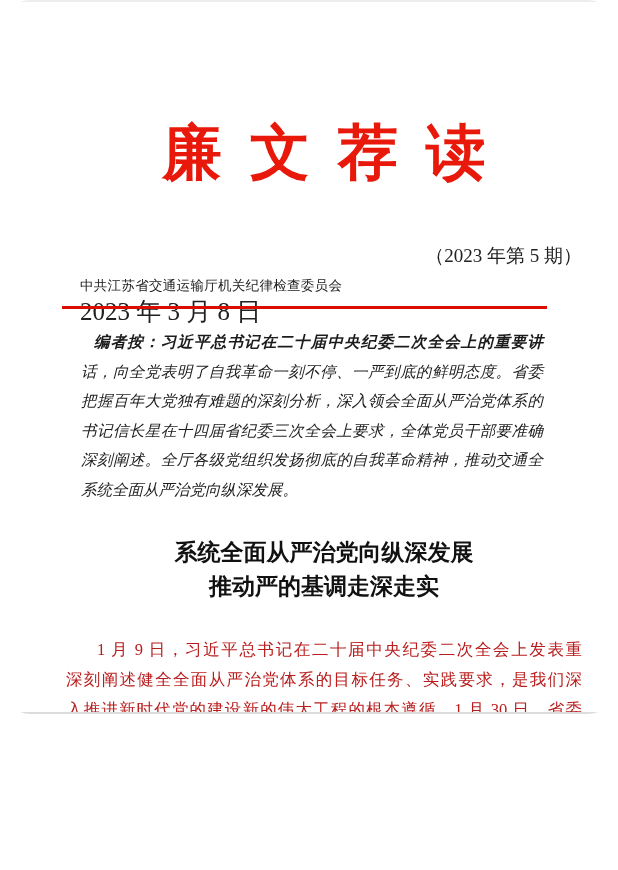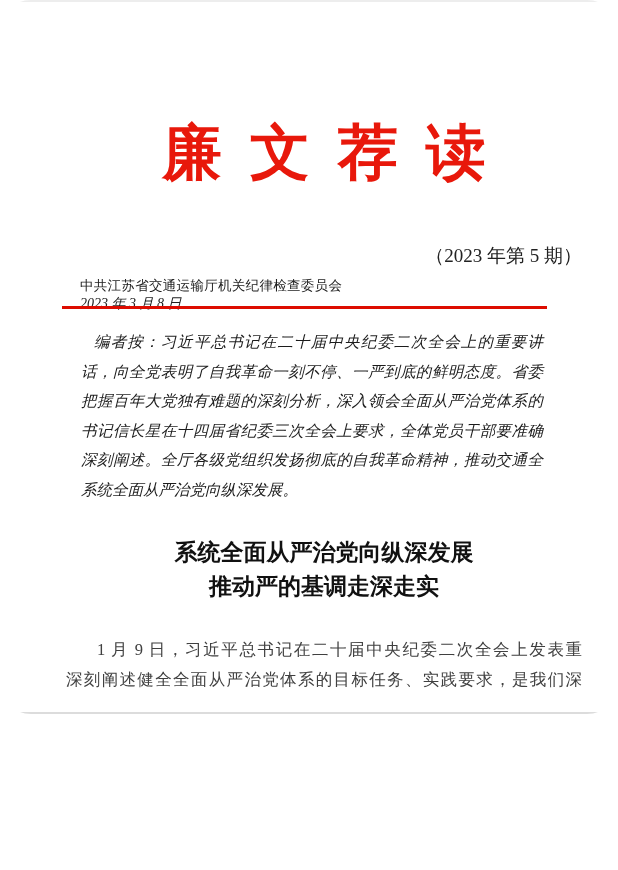--- a/index.html
+++ b/index.html
@@ -53,21 +53,21 @@
 
   .masthead {
     position: absolute;
     left: 80px; top: 277px; width: 450px;
     display: flex;
     justify-content: space-between;
     align-items: baseline;
     flex-direction: column;
   }
   .masthead .org  { font-size: 13.5px; letter-spacing: 0.3px; }
-  .masthead .date { font-size: 14px; font-style: italic; }
+  .masthead .date { font-size: 25px; }
 
   .red-rule {
     position: absolute;
     left: 62px; top: 306px;
     width: 485px; height: 3px;
     background: var(--rule-red);
   }
 
   .jline {
     text-align: justify;
@@ -76,21 +76,21 @@
   .jline.last { text-align-last: left; }
 
   .editor-note {
     position: absolute;
     left: 81px; top: 327px; width: 462px;
     font-size: 15.5px;
     line-height: 29.5px;
     font-style: italic; 
     color: #1c1c1c;
   }
-  .editor-note .jline.first { text-indent: 13px; }
+  .editor-note .jline.first { text-indent: 13px; font-weight: bold; }
 
   .heading {
     position: absolute;
     left: 66px; top: 536px; width: 516px;
     font-size: 23px;
     font-weight: bold;
     line-height: 34px;
     color: #111;
   }
   .heading .jline,
@@ -98,21 +98,21 @@
     text-align: center;
     text-align-last: center;
     text-indent: 0;
   }
 
   .body-para {
     position: absolute;
     left: 66px; top: 635px; width: 516px;
     font-size: 16.5px;
     line-height: 29.8px;
-    color: #404040;
+    color: #b91c1c;
   }
   .body-para .jline.first { text-indent: 31px; }
   .body-para .jline.last { text-align-last: justify; }
 
   .page-num {
     position: absolute;
     left: 0; top: 806px; width: 618px;
     text-align: center;
     font-size: 14px;
     letter-spacing: 2px;
@@ -145,17 +145,18 @@
     </div>
 
   <div class="heading">
       <div class="jline first">系统全面从严治党向纵深发展</div>
       <div class="jline last">推动严的基调走深走实</div>
     </div>
 
   <div class="body-para">
       <div class="jline first">1 月 9 日，习近平总书记在二十届中央纪委二次全会上发表重</div>
       <div class="jline">深刻阐述健全全面从严治党体系的目标任务、实践要求，是我们深</div>
+      <div class="jline last">入推进新时代党的建设新的伟大工程的根本遵循。1 月 30 日，省委</div>
     </div>
 
   <div class="page-num">— 1 —</div>
 
 </div>
 
 </body></html>

